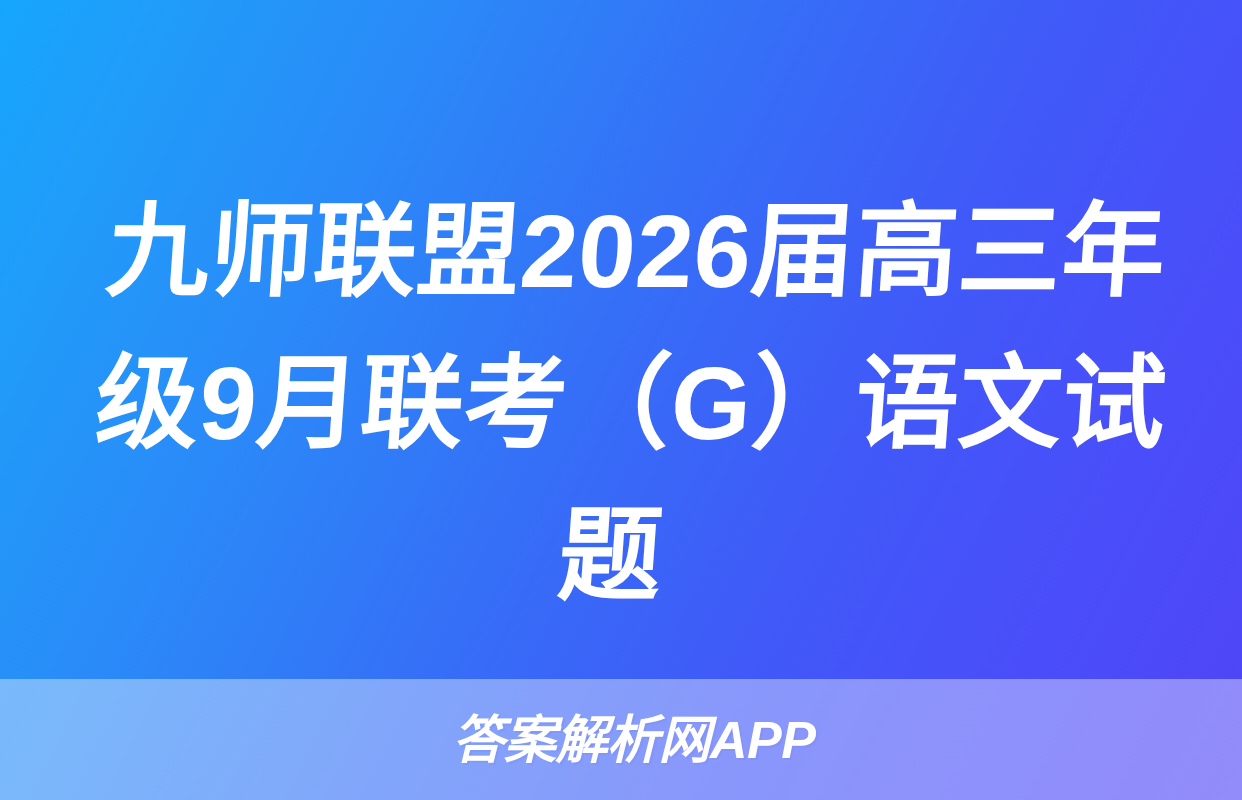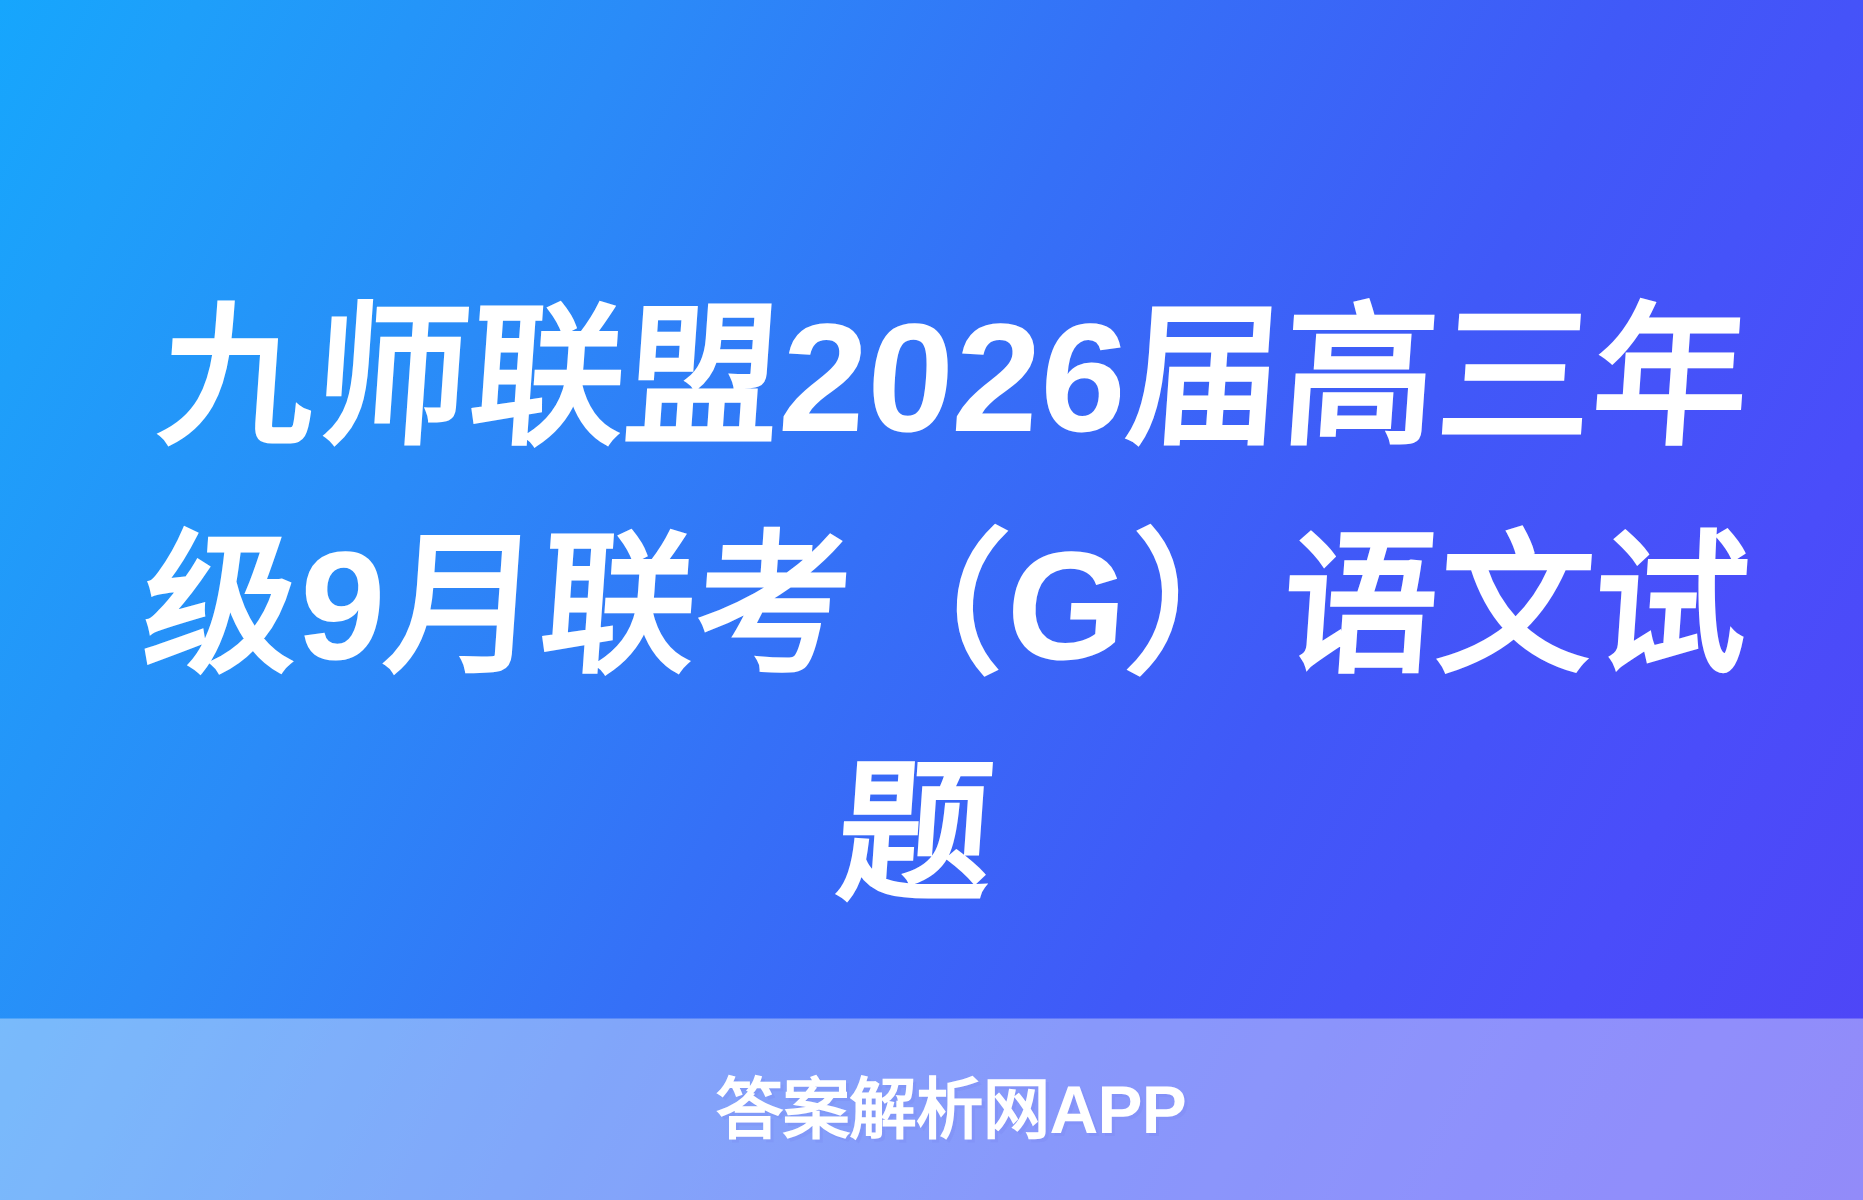--- a/index.html
+++ b/index.html
@@ -71,22 +71,23 @@
   .footer-watermark {
     position: absolute;
     left: 0;
     right: 0;
     top: 703px;
     height: 64px;
     display: flex;
     align-items: center;
     justify-content: center;
     color: #ffffff;
-    font-size: 45px;
+    font-size: 52px;
     font-weight: 700;
+    font-style: italic;
     letter-spacing: -0.5px;
     white-space: nowrap;
     text-shadow: 2px 2px 0 rgba(120, 130, 240, 0.25);
     padding-left: 26px;
   }
 </style>
 </head>
 <body>
 
 <div id="poster" style="width: 1242px; height: 800px;">

